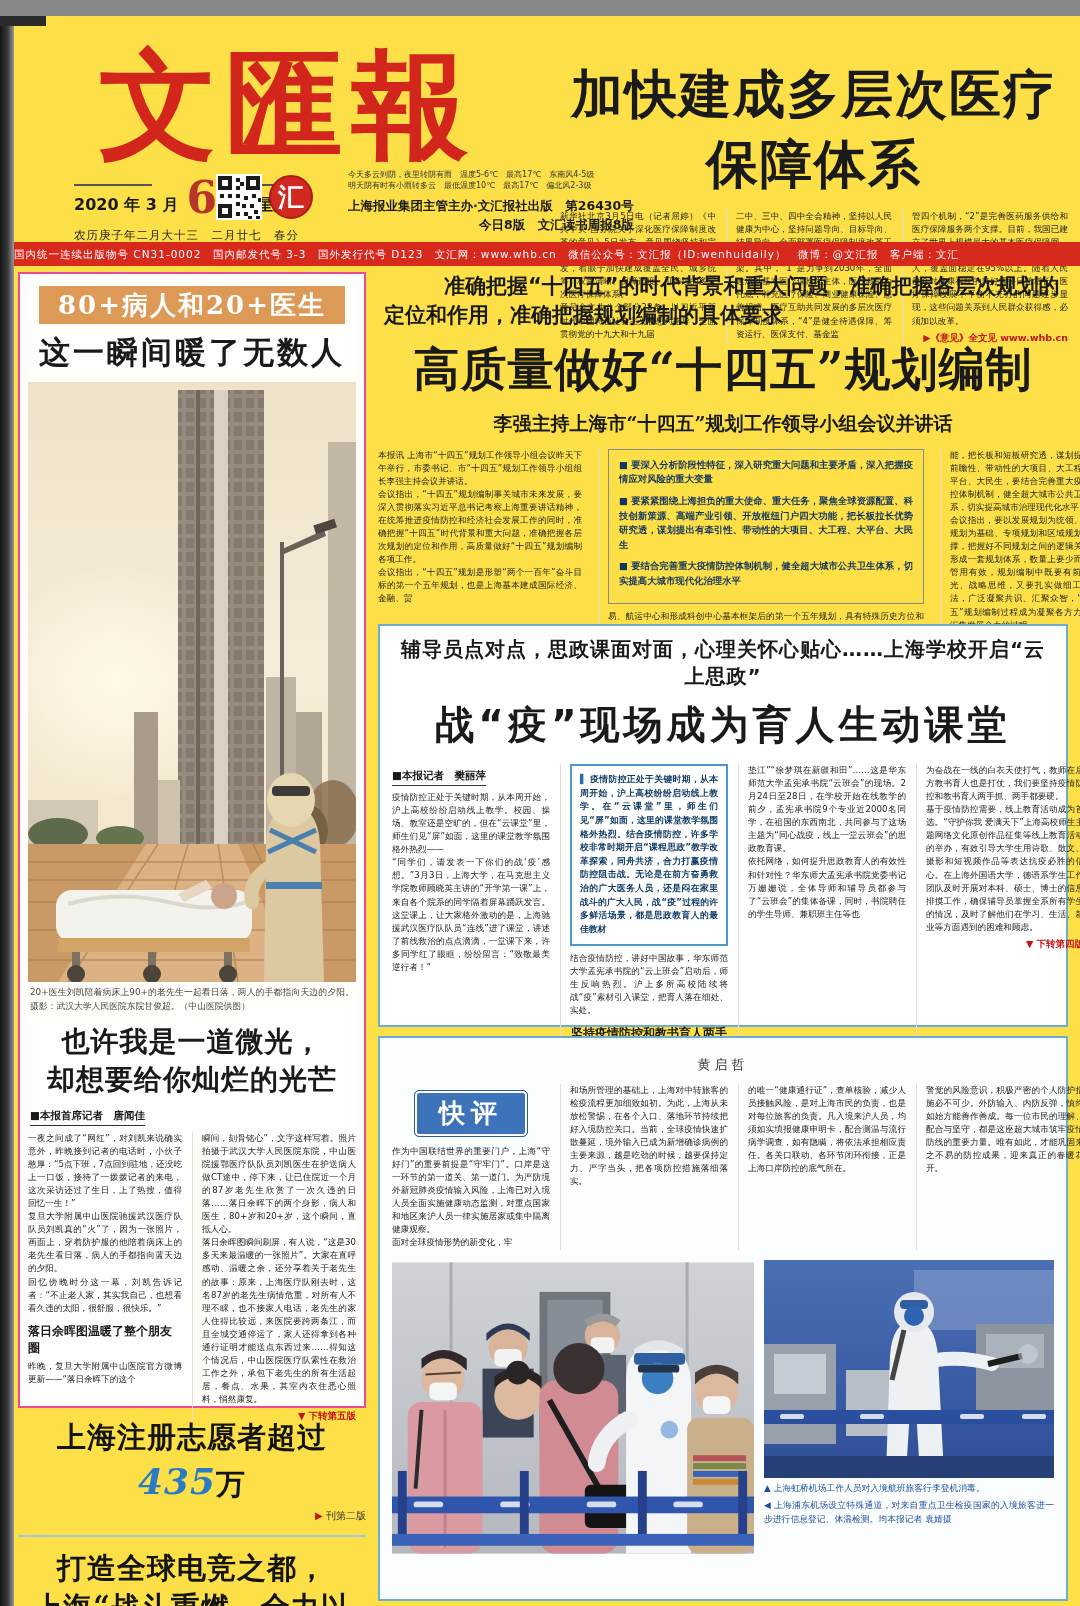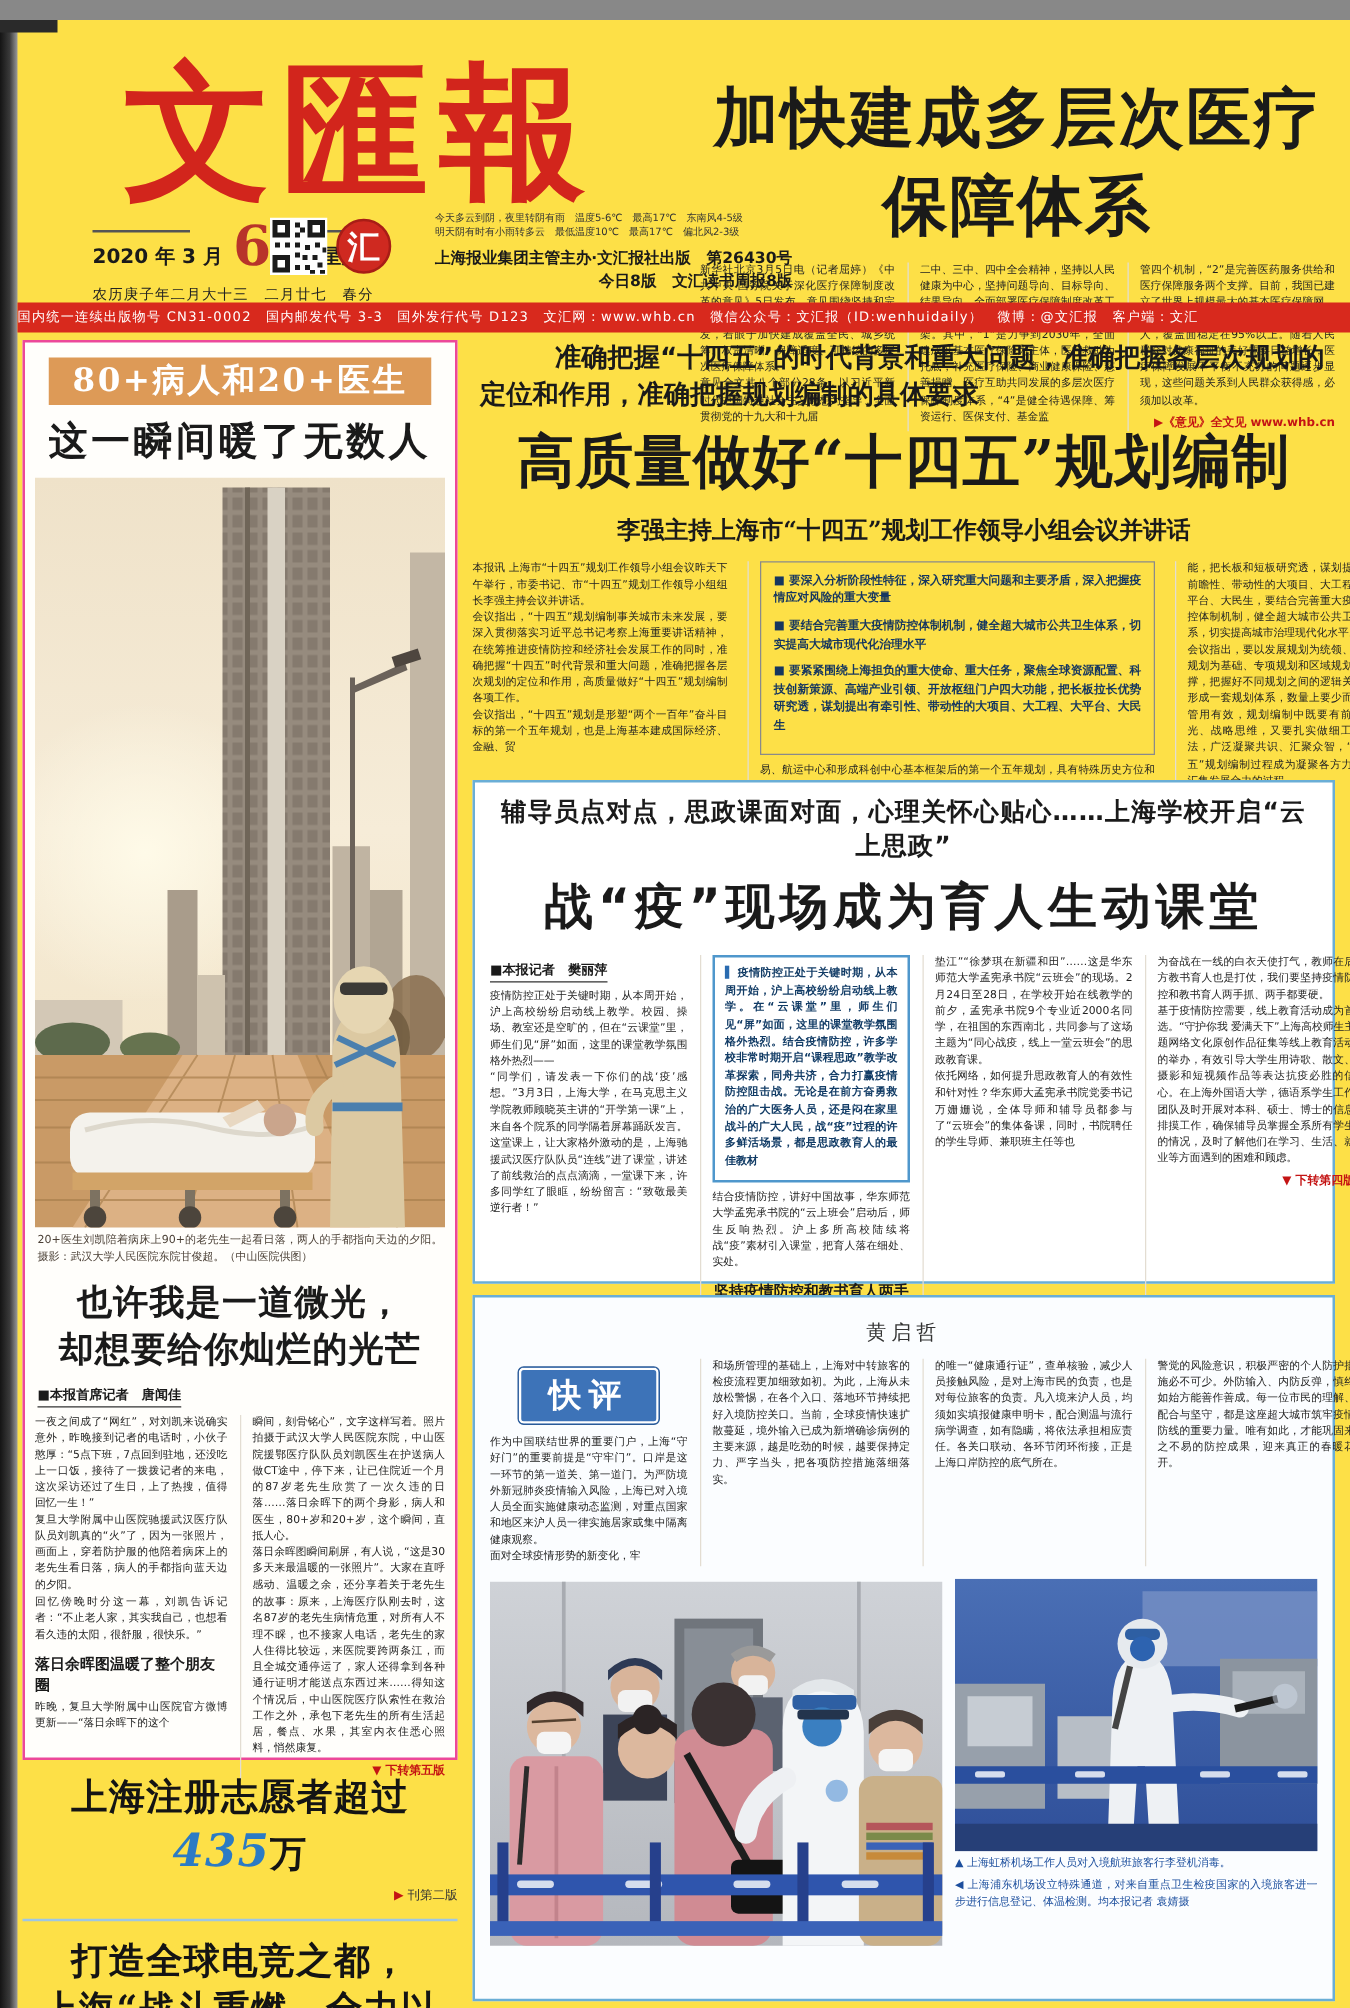--- a/index.html
+++ b/index.html
@@ -82,21 +82,21 @@
   #edubox .hl{font-size:39px;font-weight:900;text-align:center;letter-spacing:4px;margin-top:8px;}
   #edubody{margin-top:12px;}
   #edubody>div{width:158px;flex:none;}
   .byline-sm{font-size:10.5px;font-weight:bold;border-bottom:1.5px solid #333;display:inline-block;margin-bottom:5px;padding-bottom:2px;}
   #quotebox{border:2px solid #4f97cc;padding:7px 8px;margin-bottom:6px;}
   #quotebox .q{font-size:8.8px;line-height:1.55;color:#123c66;font-weight:600;text-align:justify;white-space:pre-line;}
   .qmark{color:#2a6bb0;font-weight:900;}
   
   #combox{left:378px;top:1020px;width:690px;height:565px;border:2px solid #6aaed6;box-sizing:border-box;padding:10px 12px;background:#fbfdff;}
   #combox .hl{font-size:38px;font-weight:900;text-align:center;letter-spacing:2px;margin-top:4px;}
-  #combox .by{font-size:16px;text-align:center;color:#333;margin-top:8px;letter-spacing:4px;}
+  #combox .by{font-size:13px;text-align:center;color:#333;margin-top:8px;letter-spacing:4px;}
   #combody{margin-top:10px;}
   #combody>div{width:158px;flex:none;}
   #kp-badge{width:112px;margin:6px auto 8px;background:#3d73b8;border:1px solid #2a5a98;border-radius:5px;
             color:#fff;text-align:center;font-family:"DejaVu Serif",serif;font-weight:900;font-size:26px;
             padding:5px 0;letter-spacing:6px;box-shadow:0 0 0 2px #fff inset;}
   #photorow{display:flex;gap:10px;margin-top:10px;}
   .capblue{font-size:8.8px;color:#1d4f9e;line-height:1.55;text-align:justify;margin-top:4px;}
   svg{display:block;}
 </style>
 </head>
@@ -297,22 +297,22 @@
     <div class="hl">高质量做好“十四五”规划编制</div>
     <div class="sub">李强主持上海市“十四五”规划工作领导小组会议并讲话</div>
     <div class="cols" id="mainbody">
       <div class="c1 bodytext">本报讯 上海市“十四五”规划工作领导小组会议昨天下午举行，市委书记、市“十四五”规划工作领导小组组长李强主持会议并讲话。
 会议指出，“十四五”规划编制事关城市未来发展，要深入贯彻落实习近平总书记考察上海重要讲话精神，在统筹推进疫情防控和经济社会发展工作的同时，准确把握“十四五”时代背景和重大问题，准确把握各层次规划的定位和作用，高质量做好“十四五”规划编制各项工作。
 会议指出，“十四五”规划是形塑“两个一百年”奋斗目标的第一个五年规划，也是上海基本建成国际经济、金融、贸</div>
       <div class="cmid">
         <div id="bulletbox">
           <ul>
             <li>要深入分析阶段性特征，深入研究重大问题和主要矛盾，深入把握疫情应对风险的重大变量</li>
+            <li>要紧紧围绕上海担负的重大使命、重大任务，聚焦全球资源配置、科技创新策源、高端产业引领、开放枢纽门户四大功能，把长板拉长优势研究透，谋划提出有牵引性、带动性的大项目、大工程、大平台、大民生</li>
             <li>要结合完善重大疫情防控体制机制，健全超大城市公共卫生体系，切实提高大城市现代化治理水平</li>
-            <li>要紧紧围绕上海担负的重大使命、重大任务，聚焦全球资源配置、科技创新策源、高端产业引领、开放枢纽门户四大功能，把长板拉长优势研究透，谋划提出有牵引性、带动性的大项目、大工程、大平台、大民生</li>
           </ul>
         </div>
         <div class="bodytext" style="margin-top:6px">易、航运中心和形成科创中心基本框架后的第一个五年规划，具有特殊历史方位和时代背景。要深入分析阶段性特征，深入研究重大问题和主要矛盾，把全面建成“五个中心”作为发展主线，高起点谋划，大手笔布局，聚焦全球资源配置、科技创新策源、开放枢纽门户功能建设，高质量发展、高品质生活同步推进。</div>
       </div>
       <div class="c3 bodytext">能，把长板和短板研究透，谋划提出有前瞻性、带动性的大项目、大工程、大平台、大民生，要结合完善重大疫情防控体制机制，健全超大城市公共卫生体系，切实提高城市治理现代化水平。
 会议指出，要以发展规划为统领、空间规划为基础、专项规划和区域规划为支撑，把握好不同规划之间的逻辑关系，形成一套规划体系，数量上要少而精、管用有效，规划编制中既要有前瞻眼光、战略思维，又要扎实做细工作方法，广泛凝聚共识、汇聚众智，“十四五”规划编制过程成为凝聚各方力量、汇集发展合力的过程。
 市领导陈寅等出席会议。</div>
     </div>
   </div>
 

